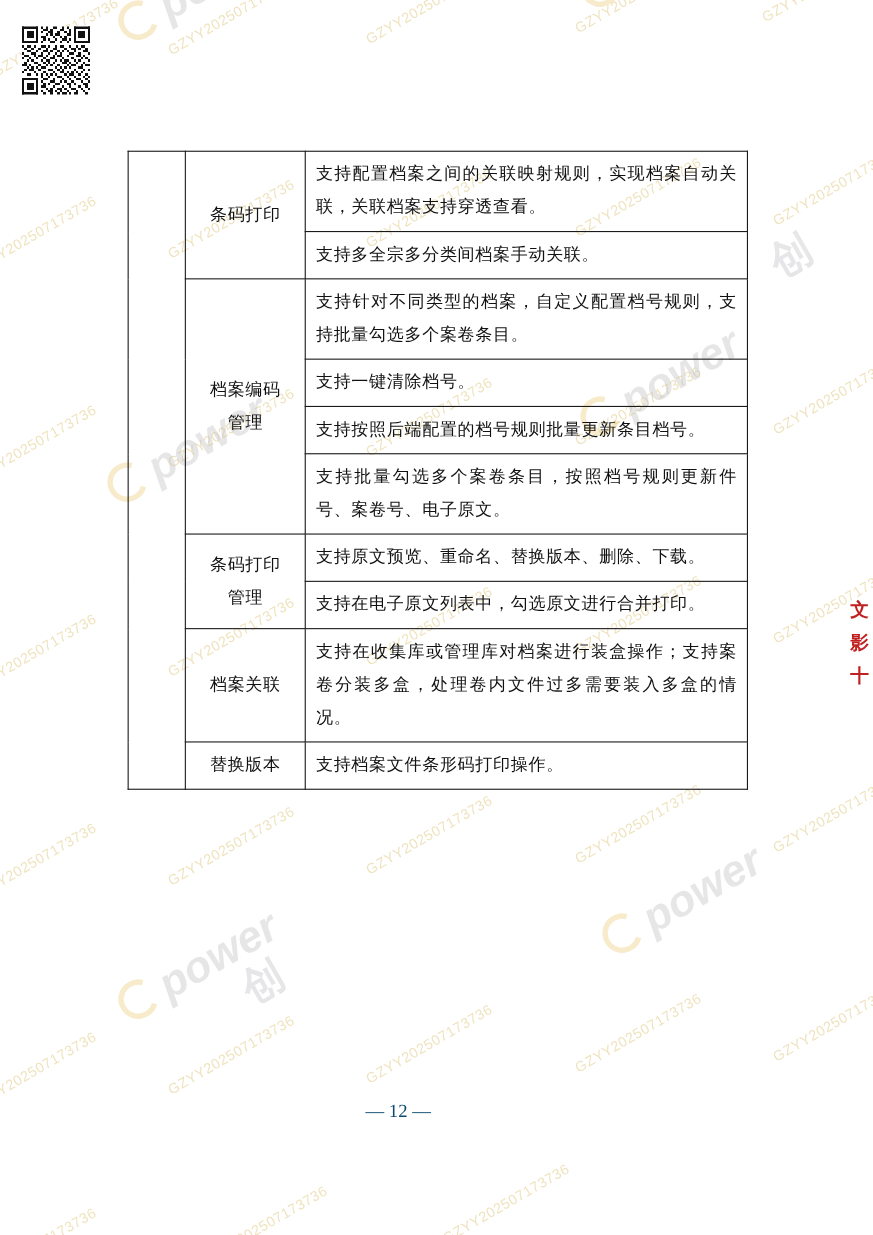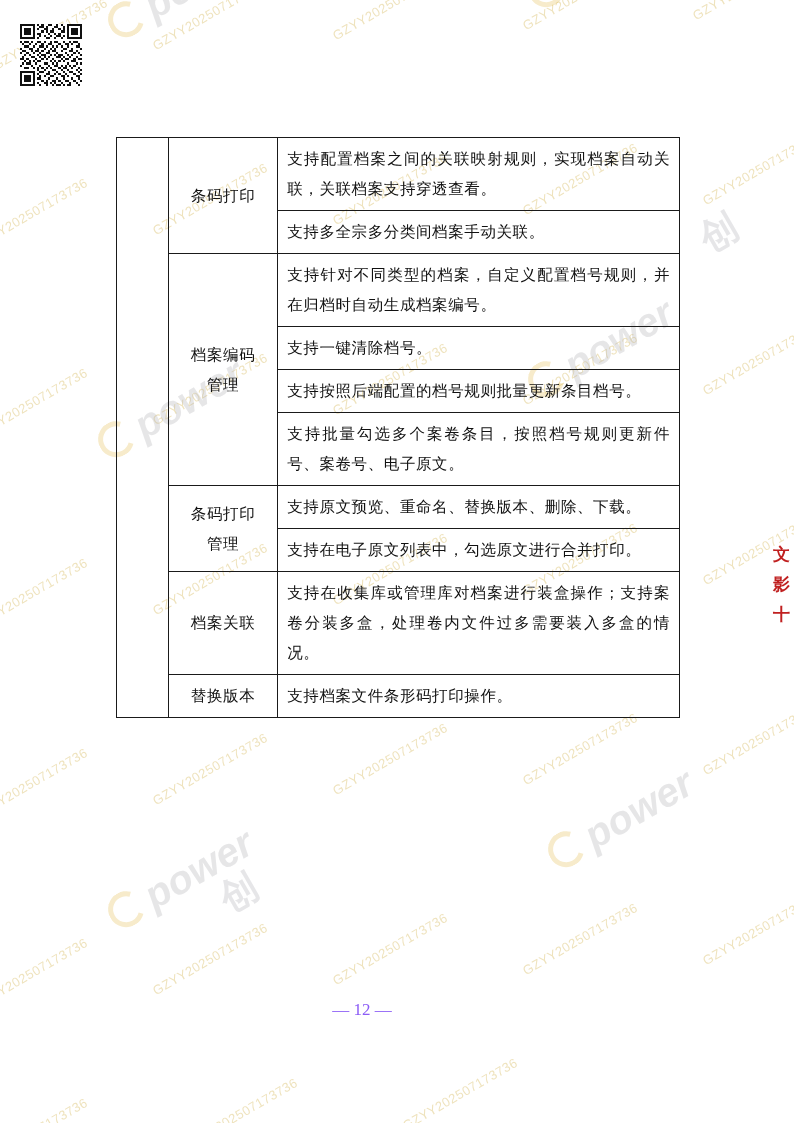--- a/index.html
+++ b/index.html
@@ -138,21 +138,21 @@
   }
 
   
   .page-num {
     position: absolute;
     left: 0;
     right: 0;
     top: 1000px;
     text-align: center;
     font-size: 17px;
-    color: #8b5cf6;
+    color: #0c4a6e;
     font-family: "Liberation Serif", serif;
     z-index: 3;
     padding-right: 70px;
   }
 </style>
 </head>
 <body>
 
 <div class="wm-layer">
   <div class="wm-text" style="left:-10px; top:60px;">GZYY202507173736</div>
@@ -452,21 +452,21 @@
     </tr>
     <tr>
       <td class="col-desc">支持多全宗多分类间档案手动关联。</td>
     </tr>
 
     <tr>
       <td class="col-feature" rowspan="4">
         <span class="fl">档案编码</span>
         <span class="fl">管理</span>
       </td>
-      <td class="col-desc">支持针对不同类型的档案，自定义配置档号规则，并在归档时自动生成档案编号。</td>
+      <td class="col-desc">支持针对不同类型的档案，自定义配置档号规则，支持批量勾选多个案卷条目。</td>
     </tr>
     <tr>
       <td class="col-desc">支持一键清除档号。</td>
     </tr>
     <tr>
       <td class="col-desc">支持按照后端配置的档号规则批量更新条目档号。</td>
     </tr>
     <tr>
       <td class="col-desc">支持批量勾选多个案卷条目，按照档号规则更新件号、案卷号、电子原文。</td>
     </tr>

